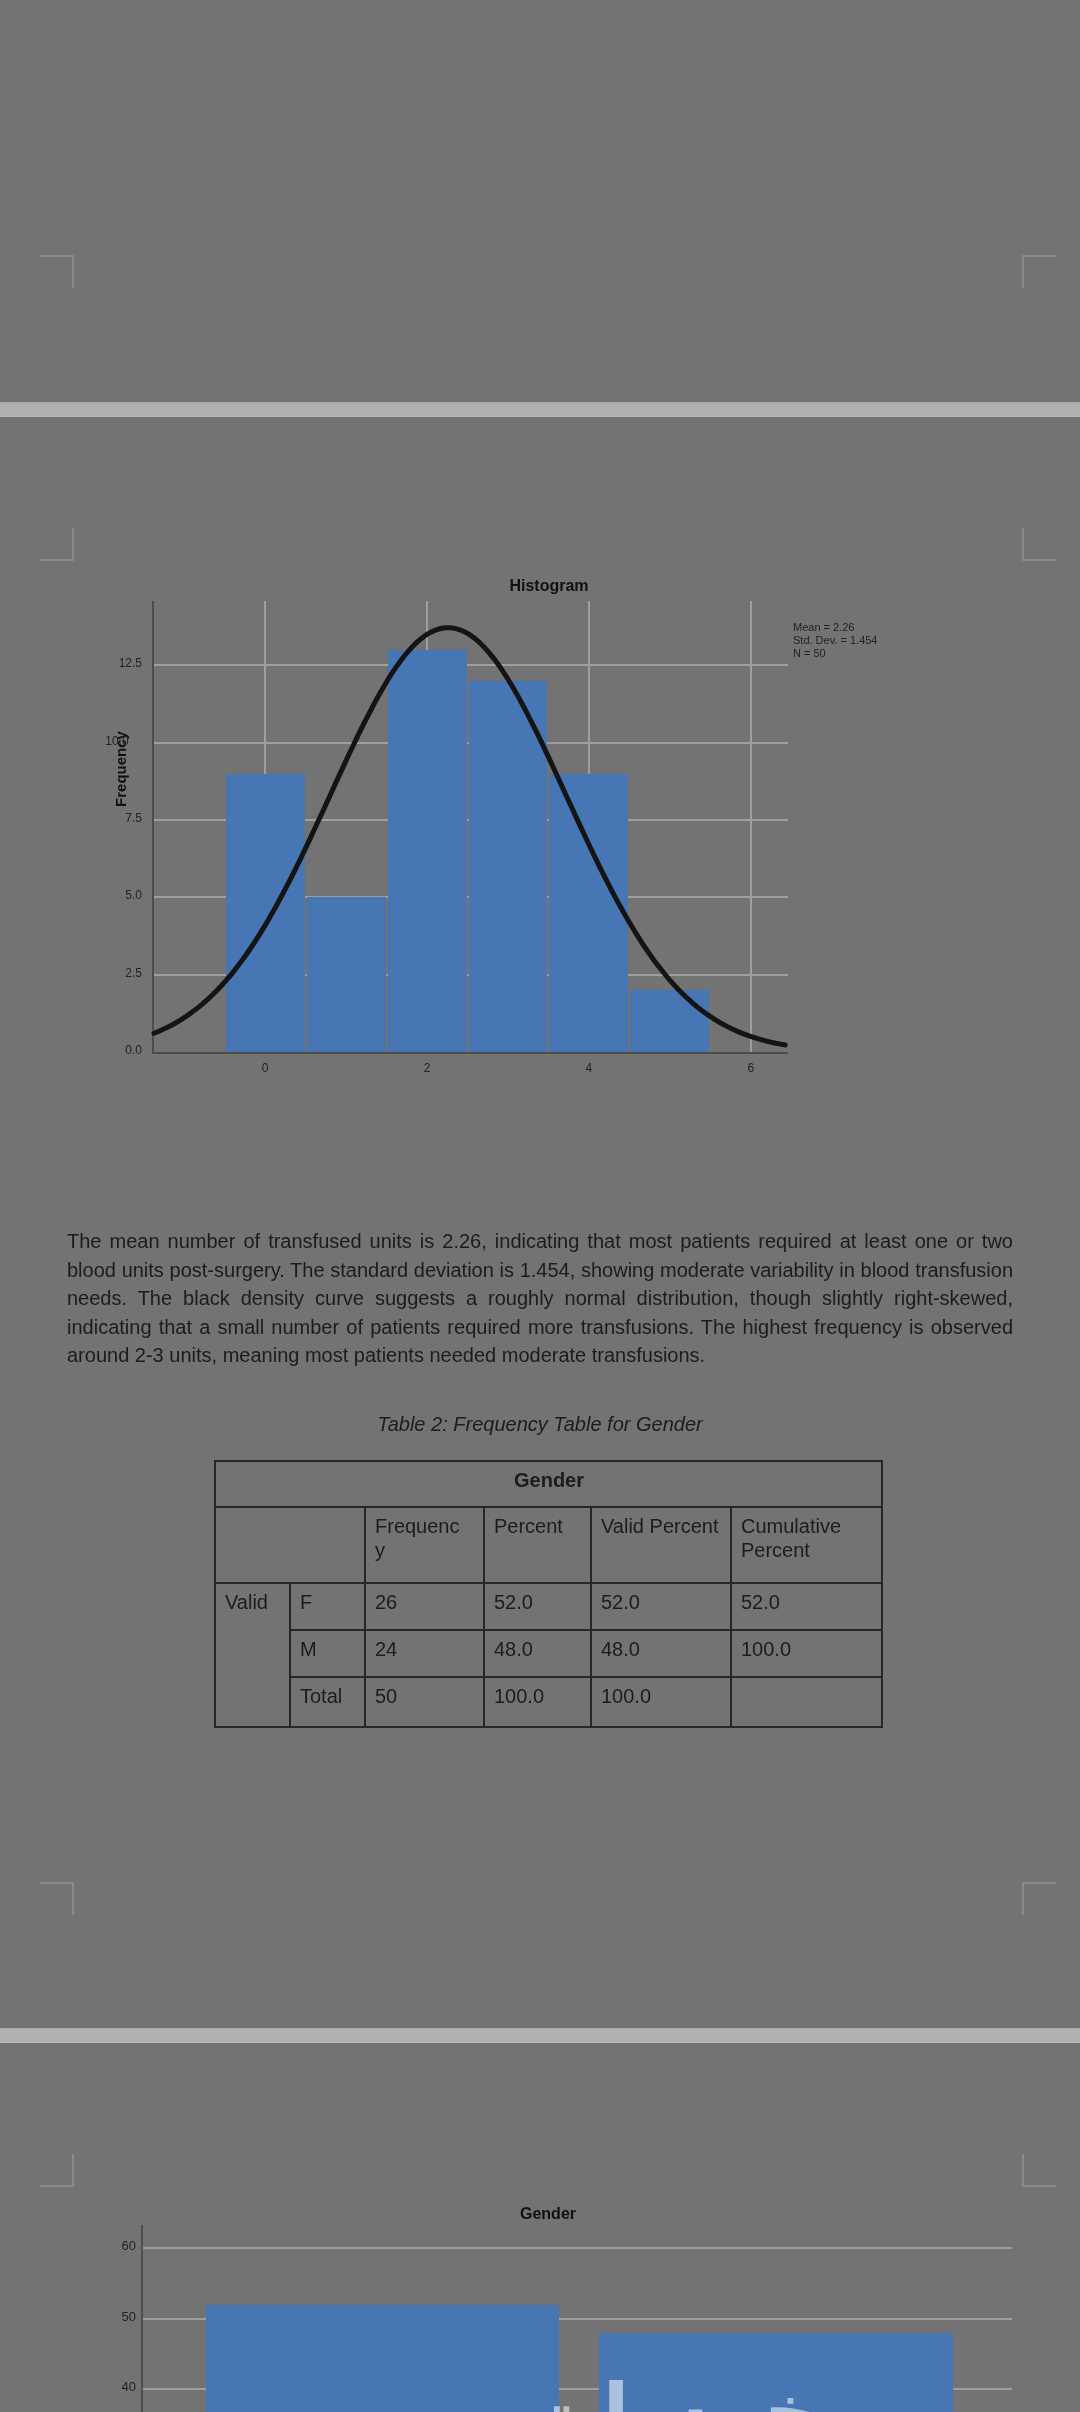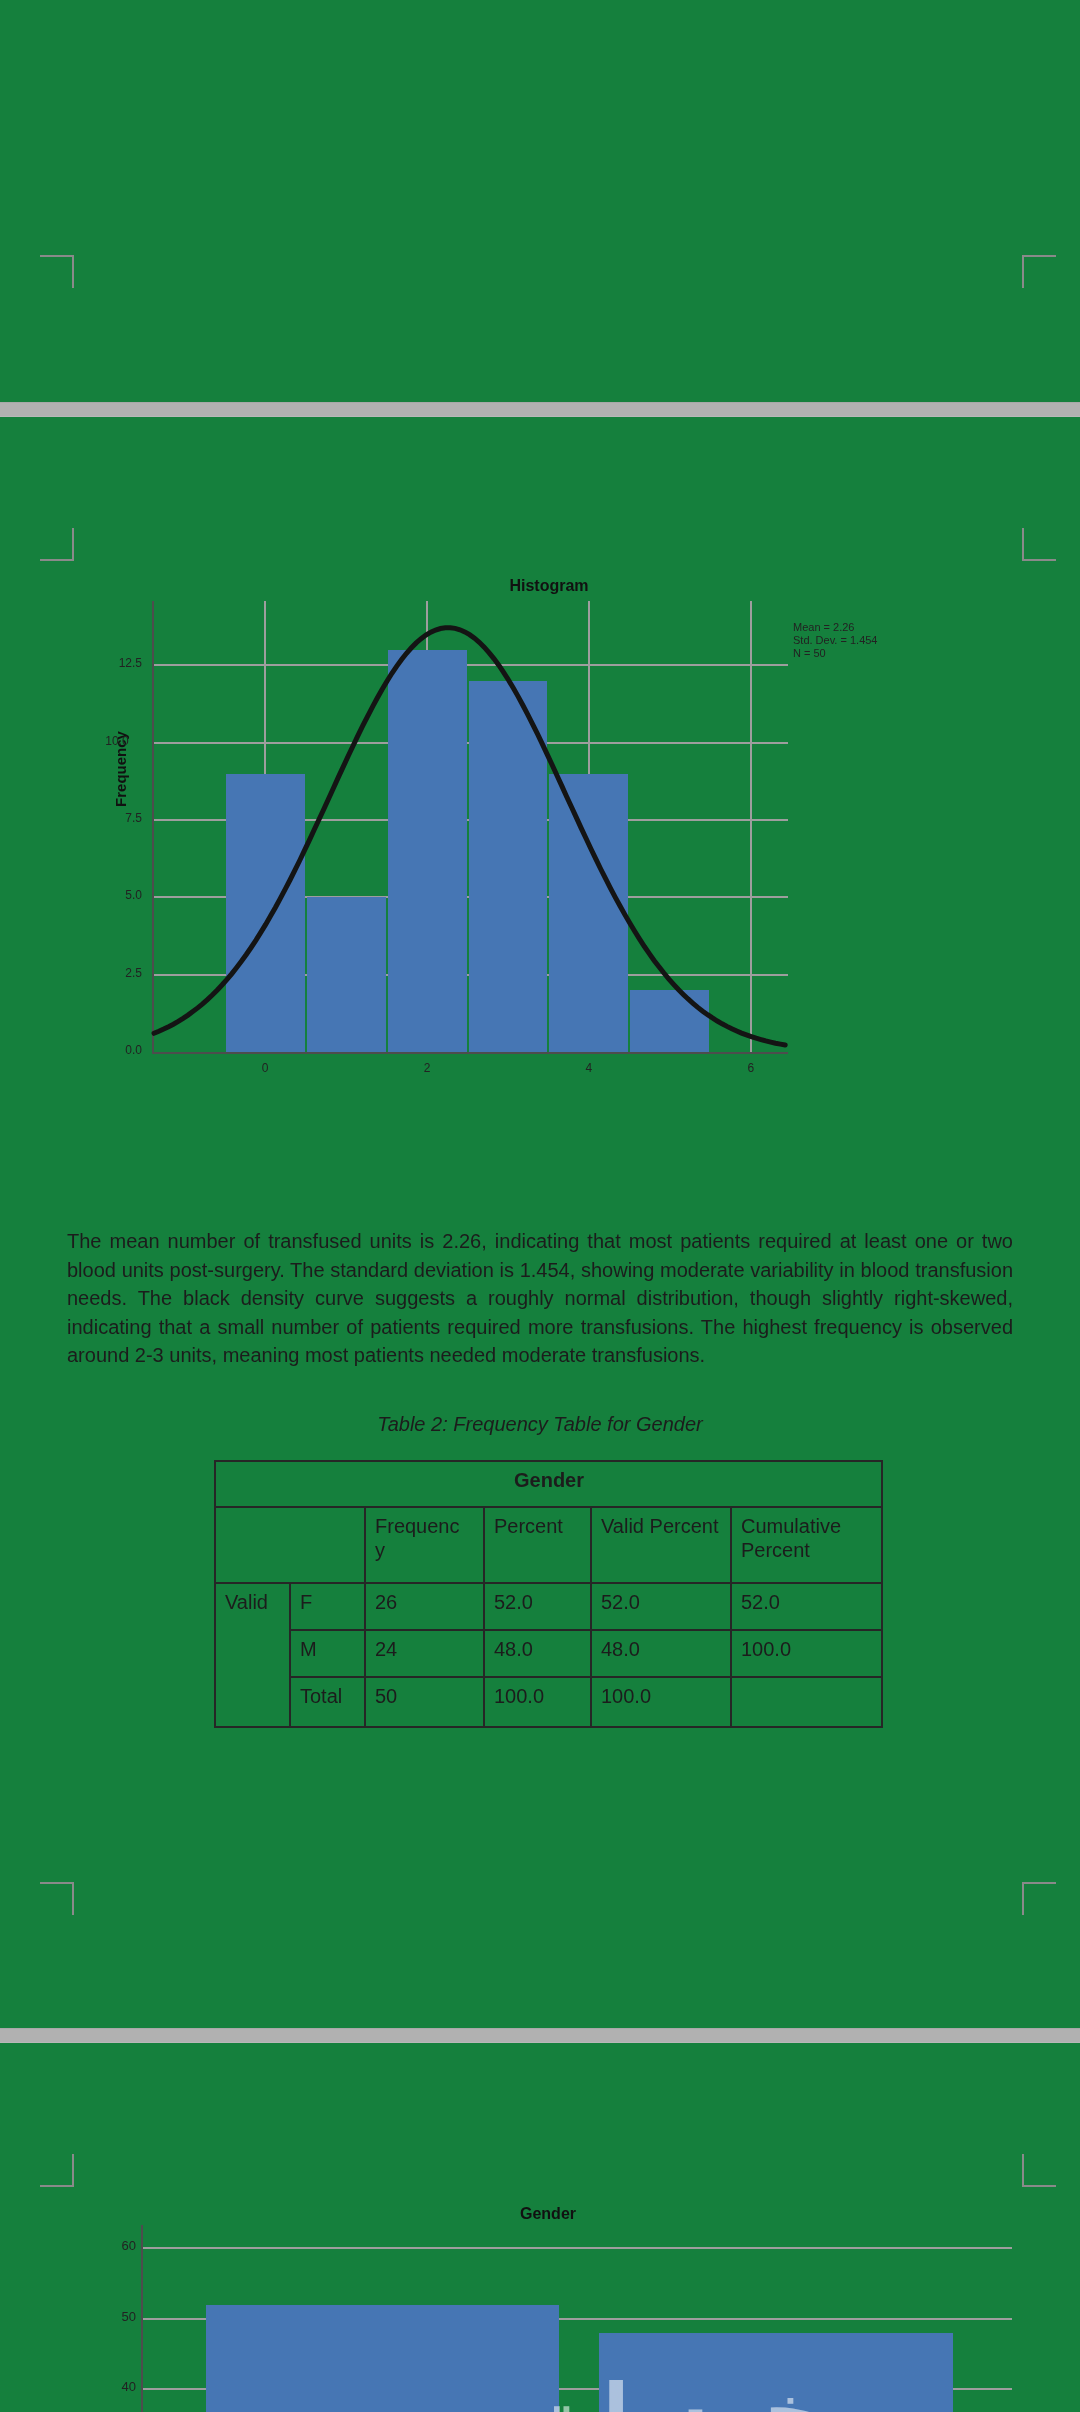--- a/index.html
+++ b/index.html
@@ -1,18 +1,18 @@
 <!DOCTYPE html>
 <html><head>
 <meta charset="utf-8">
 <style>
   html,body{margin:0;padding:0;background:#9a9a9a;}
   .screen{
     position:relative;width:1080px;height:2412px;overflow:hidden;
-    background:#15803d;
+    background:#737373;
     font-family:"Liberation Sans","DejaVu Sans",sans-serif;
     color:#1c1c1c;
   }
   .layer{position:absolute;inset:0;}
 
   
   .page-gap{position:absolute;left:0;width:1080px;height:13px;background:#b1b1b1;
     border-top:1px solid #a8a8a8;border-bottom:1px solid #b8b8b8;}
   .g1{top:402px;} .g2{top:2028px;}
 

